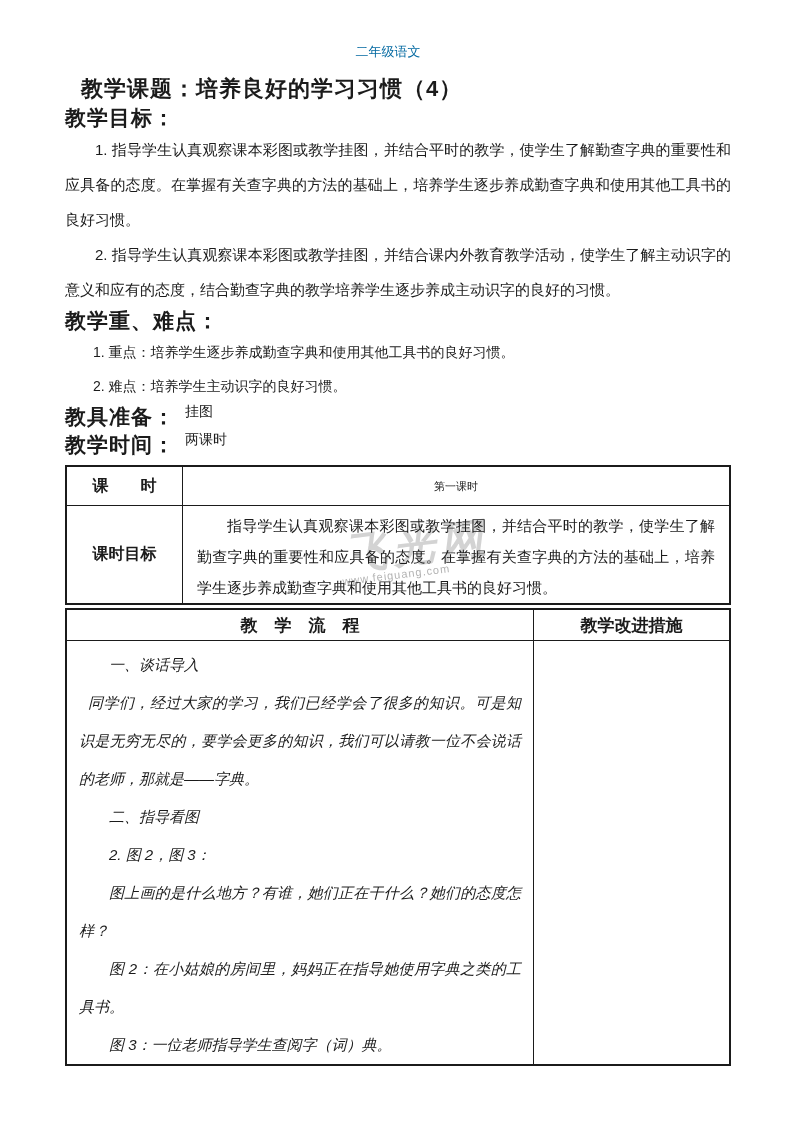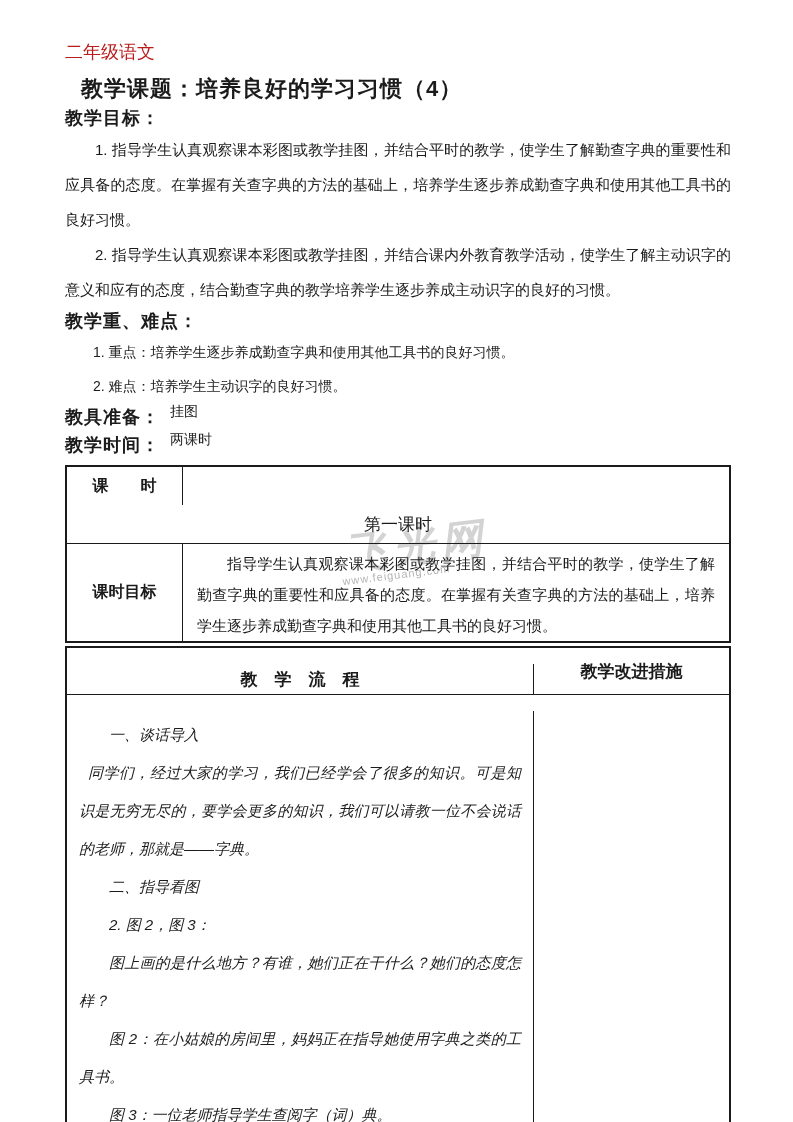--- a/index.html
+++ b/index.html
@@ -14,37 +14,37 @@
     font-family: "Liberation Sans", "DejaVu Sans", sans-serif;
     overflow: hidden;
   }
   .content {
     position: relative;
     z-index: 1;
     padding: 0 62px 0 65px;
   }
   .corner {
     padding-top: 44px;
-    text-align: left;
+    text-align: center;
     font-family: "Liberation Serif", "DejaVu Serif", serif;
-    font-size: 18px;
+    font-size: 13px;
     line-height: 16px;
-    color: #b91c1c;
+    color: #0369a1;
     padding-right: 20px;
   }
   h1.doc-title {
     margin-top: 14px;
     font-size: 22px;
     line-height: 30px;
     font-weight: 700;
     letter-spacing: 1px;
     margin-left: 16px;
   }
   h2.sec {
-    font-size: 18px;
+    font-size: 21px;
     line-height: 28px;
     font-weight: 700;
     letter-spacing: 1px;
   }
   p.para {
     font-size: 15px;
     line-height: 35px;
     text-align: justify;
     text-indent: 2em;
   }
@@ -55,36 +55,36 @@
   }
   .inline-row { display: flex; align-items: flex-start; }
   .inline-row .val { font-size: 14px; margin-left: 10px; }
 
   
   .tbl { border: 2px solid #1b1b1b; width: 100%; }
   .tbl1 { margin-top: 6px; }
   .tbl2 { margin-top: 3px; }
   .trow { display: flex; }
   .tcell { position: relative; }
-  .t1-r1 { border-bottom: 1px solid #1b1b1b; flex-direction: column; }
+  .t1-r1 { border-bottom: 1px solid #1b1b1b; }
   .t1-c1 { width: 116px; border-right: 1px solid #1b1b1b;
            display: flex; align-items: center; justify-content: center;
            font-weight: 700; font-size: 16px; }
   .t1-r1 .t1-c2 { display: flex; align-items: center; justify-content: center;
-           font-size: 17px; }
+           font-size: 11px; }
   .t1-c2 { flex: 1; }
   .t1-r1 > .tcell { min-height: 38px; }
   .t1-r2 > .tcell { min-height: 92px; }
   .goal-text { padding: 4px 14px 0 14px; font-size: 15px; line-height: 31px;
            text-align: justify; text-indent: 2em; }
 
   .t2-head { border-bottom: 1px solid #1b1b1b; }
   .t2-head > .tcell { min-height: 30px; display: flex; align-items: center;
            justify-content: center; font-weight: 700; font-size: 17px; }
-  .t2-c1 { width: 467px; border-right: 1px solid #1b1b1b; margin-top: 16px; }
+  .t2-c1 { width: 467px; border-right: 1px solid #1b1b1b; }
   .t2-c2 { flex: 1; }
   .t2-body > .tcell { min-height: 418px; }
   .flow-cell { padding: 5px 12px 0 12px; }
   .flow-cell p { font-size: 15px; line-height: 38px; text-align: justify;
            text-indent: 2em; font-style: italic; }
   .flow-cell p.small-indent { text-indent: 0.6em; }
 
   
   .watermark {
     position: absolute;

